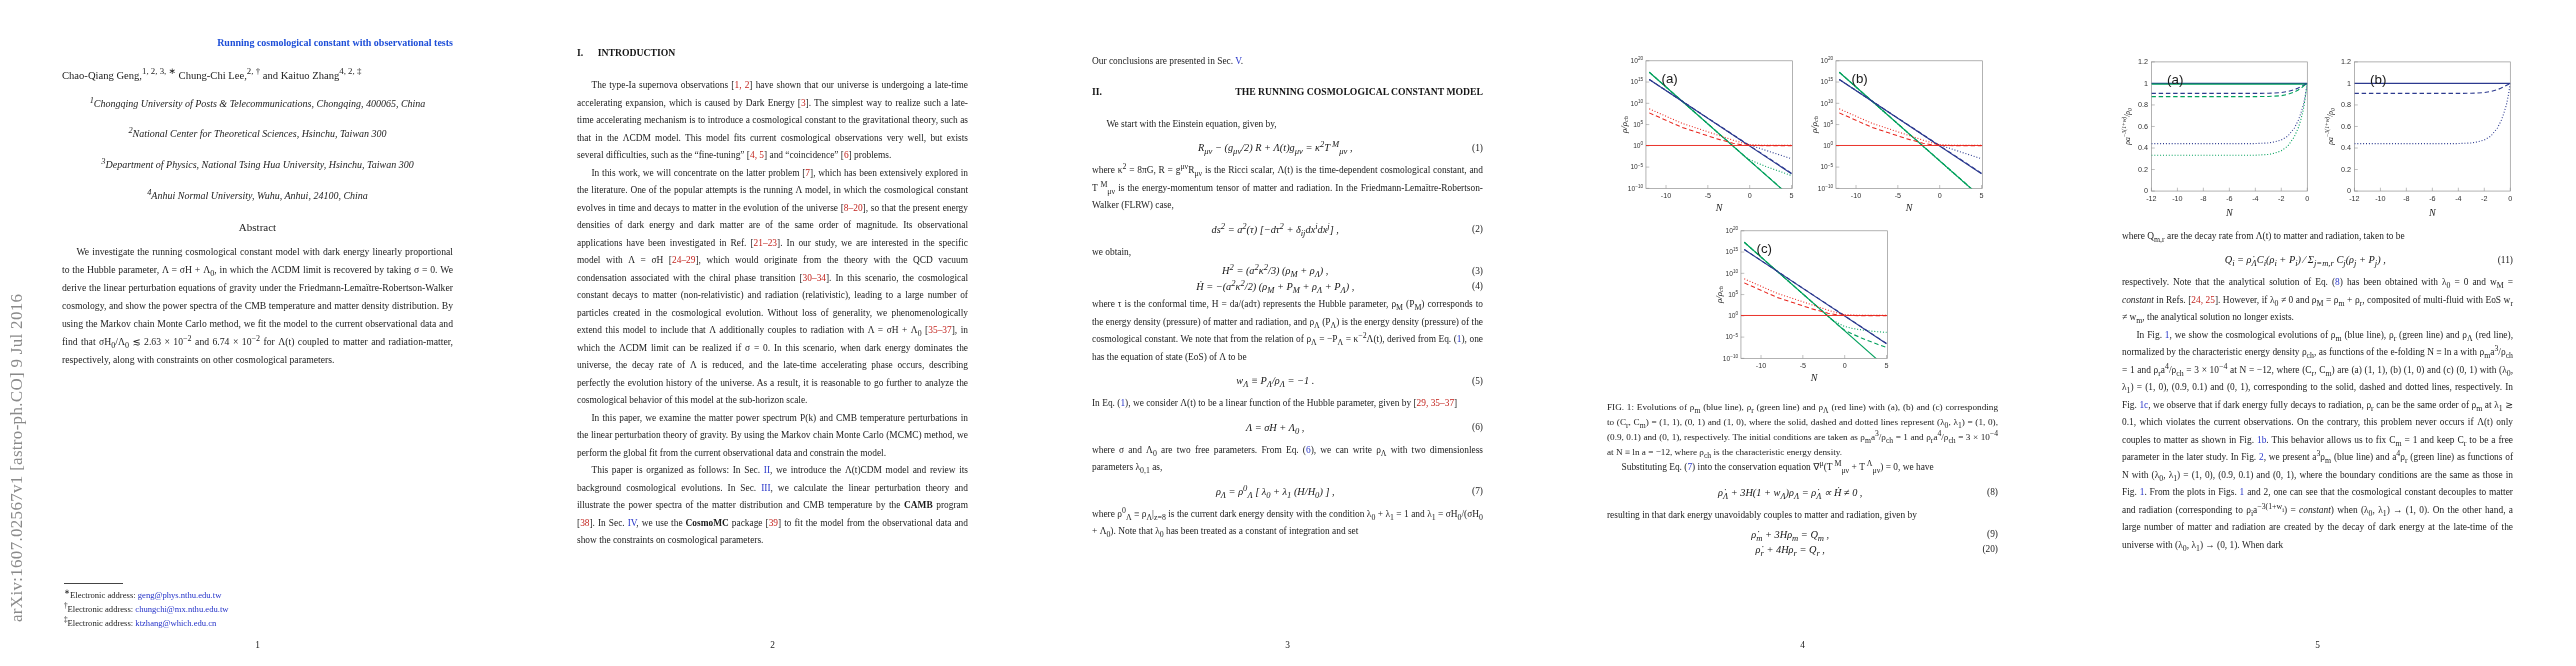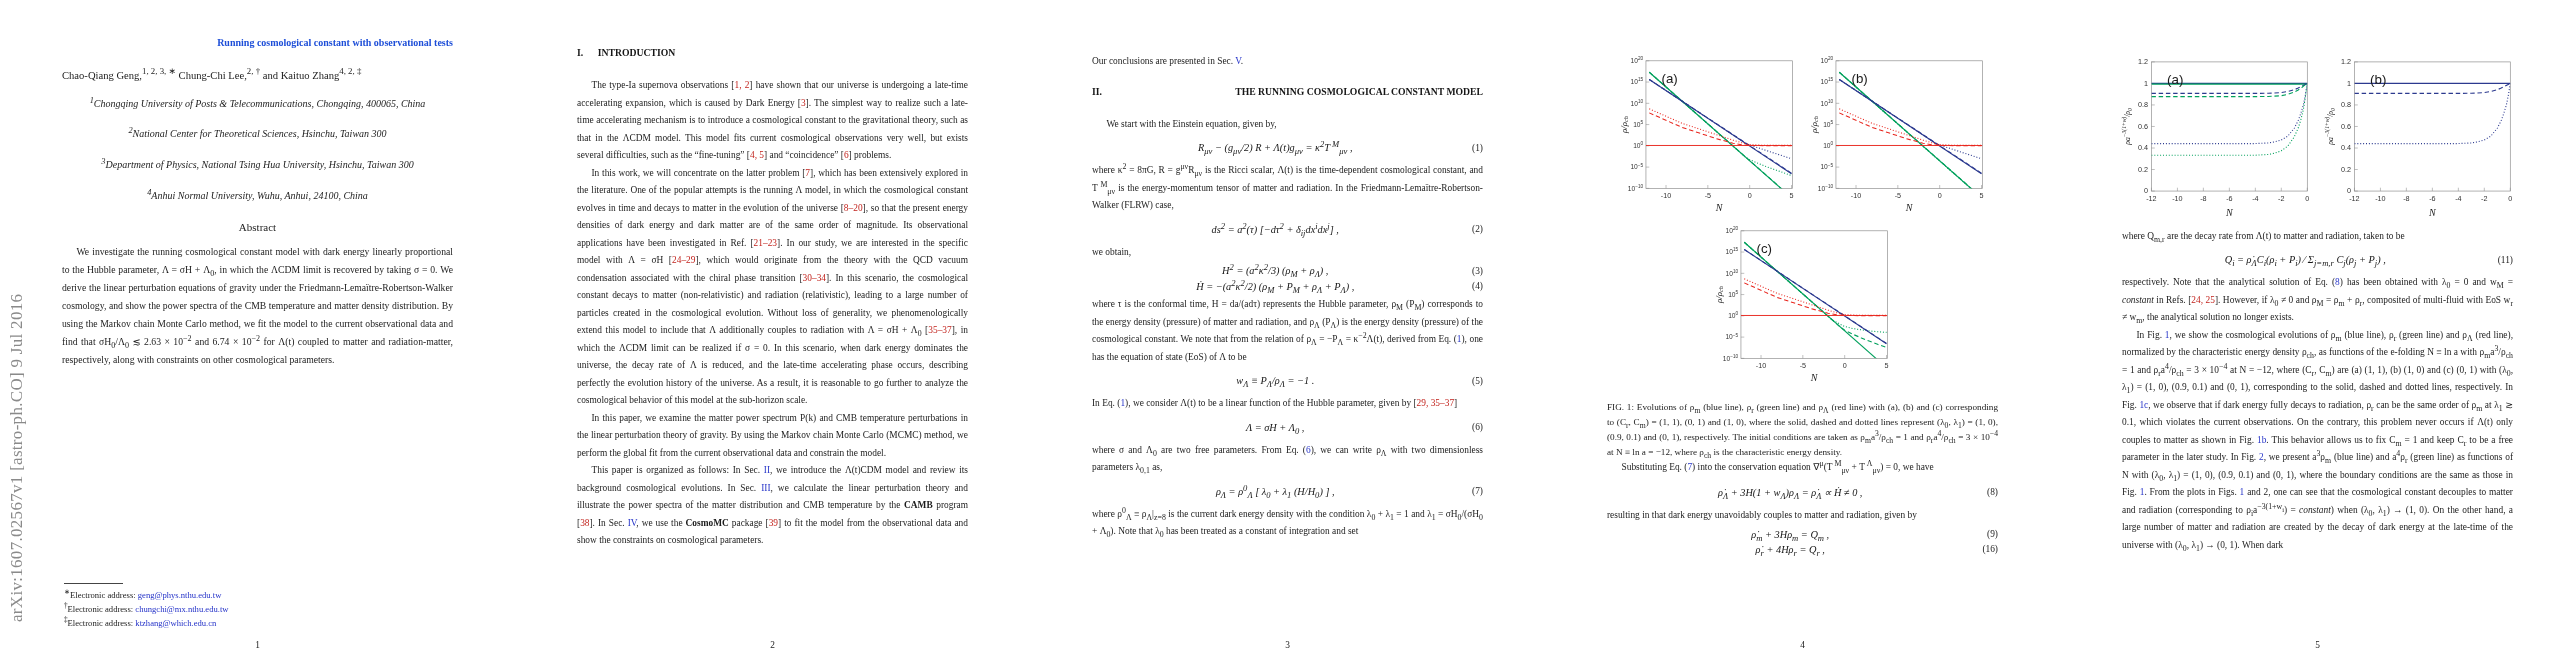--- a/index.html
+++ b/index.html
@@ -260,21 +260,21 @@
         <span class="m">ρ̇<sub>Λ</sub> + 3H(1 + w<sub>Λ</sub>)ρ<sub>Λ</sub> = ρ̇<sub>Λ</sub> ∝ Ḣ ≠ 0 ,</span>
         <span class="n">(8)</span>
       </div>
     <p class="body">resulting in that dark energy unavoidably couples to matter and radiation, given by</p>
     <div class="eq tight">
         <span class="m">ρ̇<sub>m</sub> + 3Hρ<sub>m</sub> = Q<sub>m</sub> ,</span>
         <span class="n">(9)</span>
       </div>
     <div class="eq tight">
         <span class="m">ρ̇<sub>r</sub> + 4Hρ<sub>r</sub> = Q<sub>r</sub> ,</span>
-        <span class="n">(16)</span>
+        <span class="n">(20)</span>
       </div>
     <div class="pnum">4</div>
   </section>
 
   <section class="page">
     <div class="figrow r1">
       <div class="plot"><svg width="196" height="167" viewBox="0 0 352 300" xmlns="http://www.w3.org/2000/svg">
             <defs>
               <clipPath id="clip3">
                 <rect x="60" y="16" width="280" height="232"></rect>

